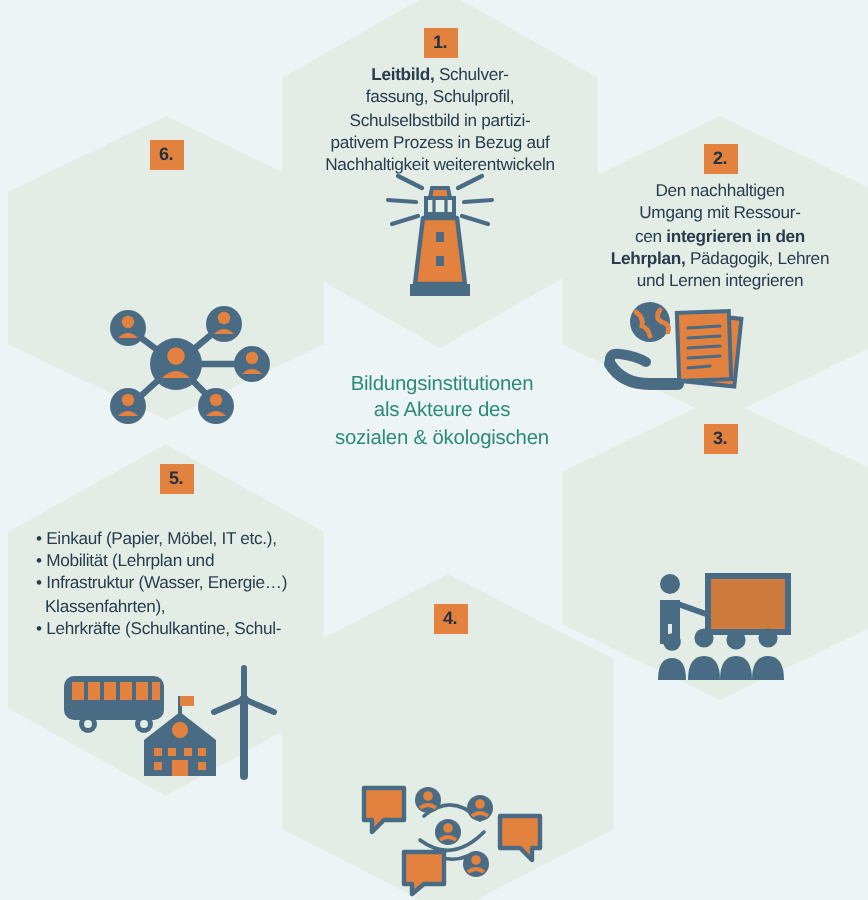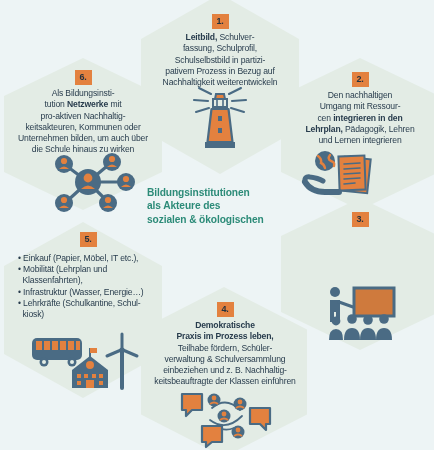--- a/index.html
+++ b/index.html
@@ -40,34 +40,34 @@
     position:absolute;
     color:#283c4d;
     font-size:8.6px;
     line-height:1.31;
     text-align:center;
     letter-spacing:-0.15px;
   }
   .txt b{font-weight:bold;}
   .bullets{
     text-align:left;
-    margin-top:6px;
+    margin-top:17px;
     padding-left:2px;
   }
   .bullets div{
     text-indent:-5px;padding-left:7px;
     line-height:1.3;
   }
   .center-txt{
     position:absolute;
     color:#2c8b78;
-    font-weight:bold;
+    font-weight:normal;
     font-size:10.2px;
     line-height:1.32;
-    text-align:left;
+    text-align:center;
     letter-spacing:-0.1px;
   }
 
   
   .icon{position:absolute;}
   svg{display:block;overflow:visible;}
 </style>
 </head>
 <body>
 
@@ -157,21 +157,20 @@
         <circle cx="50" cy="34" r="4.8"></circle>
           <path d="M42 54 q0 -12 8 -12 q8 0 8 12 z"></path>
         <circle cx="66" cy="33" r="4.8"></circle>
           <path d="M58 54 q0 -12 8 -12 q8 0 8 12 z"></path>
       </g>
     </svg>
   </div>
 
   <div class="txt" style="left:135px;top:302px;width:180px;">
     <div class="badge">4.</div>
-    <div><b>Demokratische</b><br><b>Praxis im Prozess leben,</b><br>Teilhabe fördern, Schüler-<br>verwaltung &amp; Schulversammlung<br>einbeziehen und z. B. Nachhaltig-<br>keitsbeauftragte der Klassen einführen</div>
   </div>
   <div class="icon" style="left:180px;top:392px;">
     <svg width="92" height="52" viewBox="0 0 92 52">
       <g stroke="#4a6b84" stroke-width="1.8" fill="none" stroke-linecap="round">
         <path d="M32 16 q14 -12 28 2"></path>
         <path d="M30 28 q16 12 32 -4"></path>
         <path d="M36 34 q8 6 18 2"></path>
       </g>
       <g>
         <path d="M2 2 h20 v16 h-10 l-6 6 v-6 h-4 z" fill="#e3813f" stroke="#4a6b84" stroke-width="2.2" stroke-linejoin="round"></path>
@@ -193,24 +192,23 @@
           <path d="M54 44 q4 -3 8 0" stroke="#e3813f" stroke-width="2" fill="none"></path>
       </g>
     </svg>
   </div>
 
   <div class="txt" style="left:14px;top:232px;width:148px;">
     <div class="badge">5.</div>
     <div class="bullets">
         <div>• Einkauf (Papier, Möbel, IT etc.),</div>
         <div>• Mobilität (Lehrplan und</div>
+        <div>• Infrastruktur (Wasser, Energie…)</div>
         <div>&nbsp;&nbsp;Klassenfahrten),</div>
-        <div>• Infrastruktur (Wasser, Energie…)</div>
         <div>• Lehrkräfte (Schulkantine, Schul-</div>
-        <div>&nbsp;&nbsp;kiosk)</div>
       </div>
   </div>
   <div class="icon" style="left:28px;top:334px;">
     <svg width="110" height="56" viewBox="0 0 110 56">
       <g>
         <rect x="4" y="4" width="50" height="22" rx="5" fill="#4a6b84"></rect>
         <g fill="#e3813f">
           <rect x="8" y="7" width="6" height="9"></rect>
             <rect x="16" y="7" width="6" height="9"></rect>
           <rect x="24" y="7" width="6" height="9"></rect>
@@ -243,21 +241,20 @@
         <line x1="94" y1="15" x2="94" y2="0" stroke-width="3" stroke-linecap="round"></line>
         <line x1="93" y1="16" x2="79" y2="22" stroke-width="3" stroke-linecap="round"></line>
         <line x1="95" y1="16" x2="109" y2="22" stroke-width="3" stroke-linecap="round"></line>
         <circle cx="94" cy="16" r="2.6" fill="#4a6b84" stroke="none"></circle>
       </g>
     </svg>
   </div>
 
   <div class="txt" style="left:2px;top:70px;width:162px;">
     <div class="badge">6.</div>
-    <div>Als Bildungsinsti-<br>tution <b>Netzwerke</b> mit<br>pro-aktiven Nachhaltig-<br>keitsakteuren, Kommunen oder<br>Unternehmen bilden, um auch über<br>die Schule hinaus zu wirken</div>
   </div>
   <div class="icon" style="left:40px;top:152px;">
     <svg width="92" height="62" viewBox="0 0 92 62">
       <g stroke="#4a6b84" stroke-width="3.2" stroke-linecap="round">
         <line x1="48" y1="30" x2="24" y2="12"></line>
         <line x1="48" y1="30" x2="72" y2="10"></line>
         <line x1="48" y1="30" x2="84" y2="30"></line>
         <line x1="48" y1="30" x2="26" y2="50"></line>
         <line x1="48" y1="30" x2="68" y2="50"></line>
       </g>

